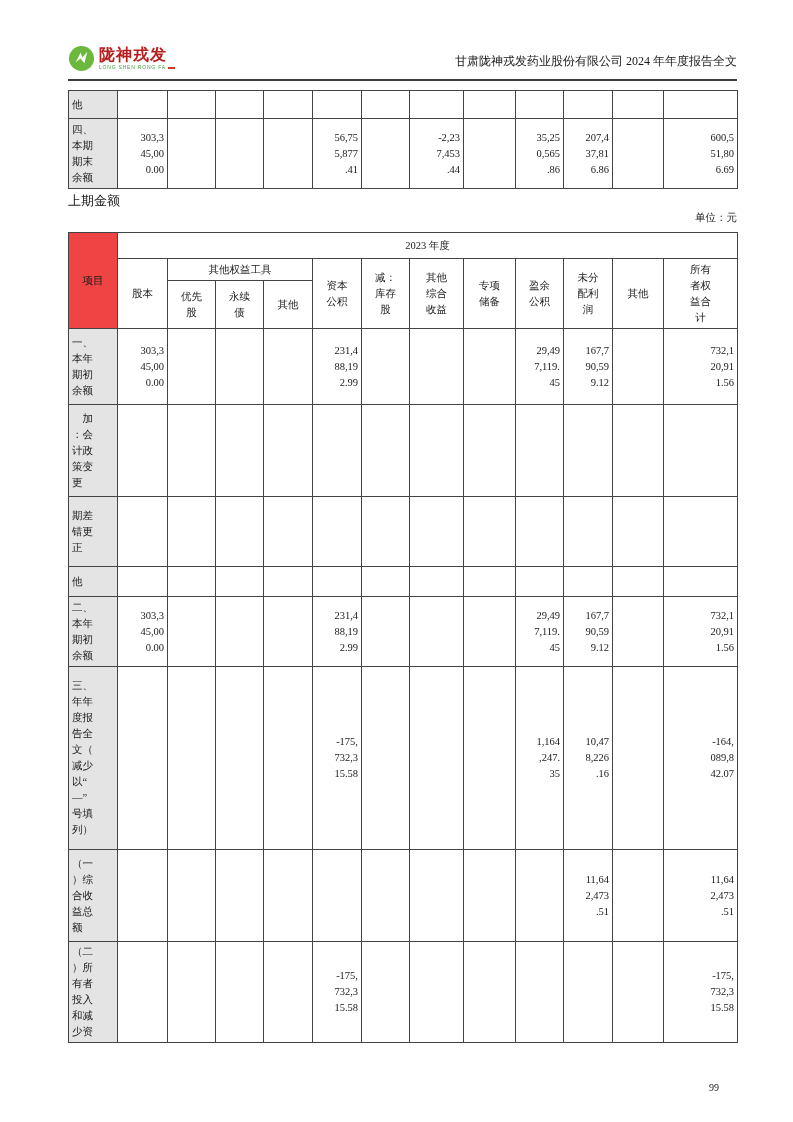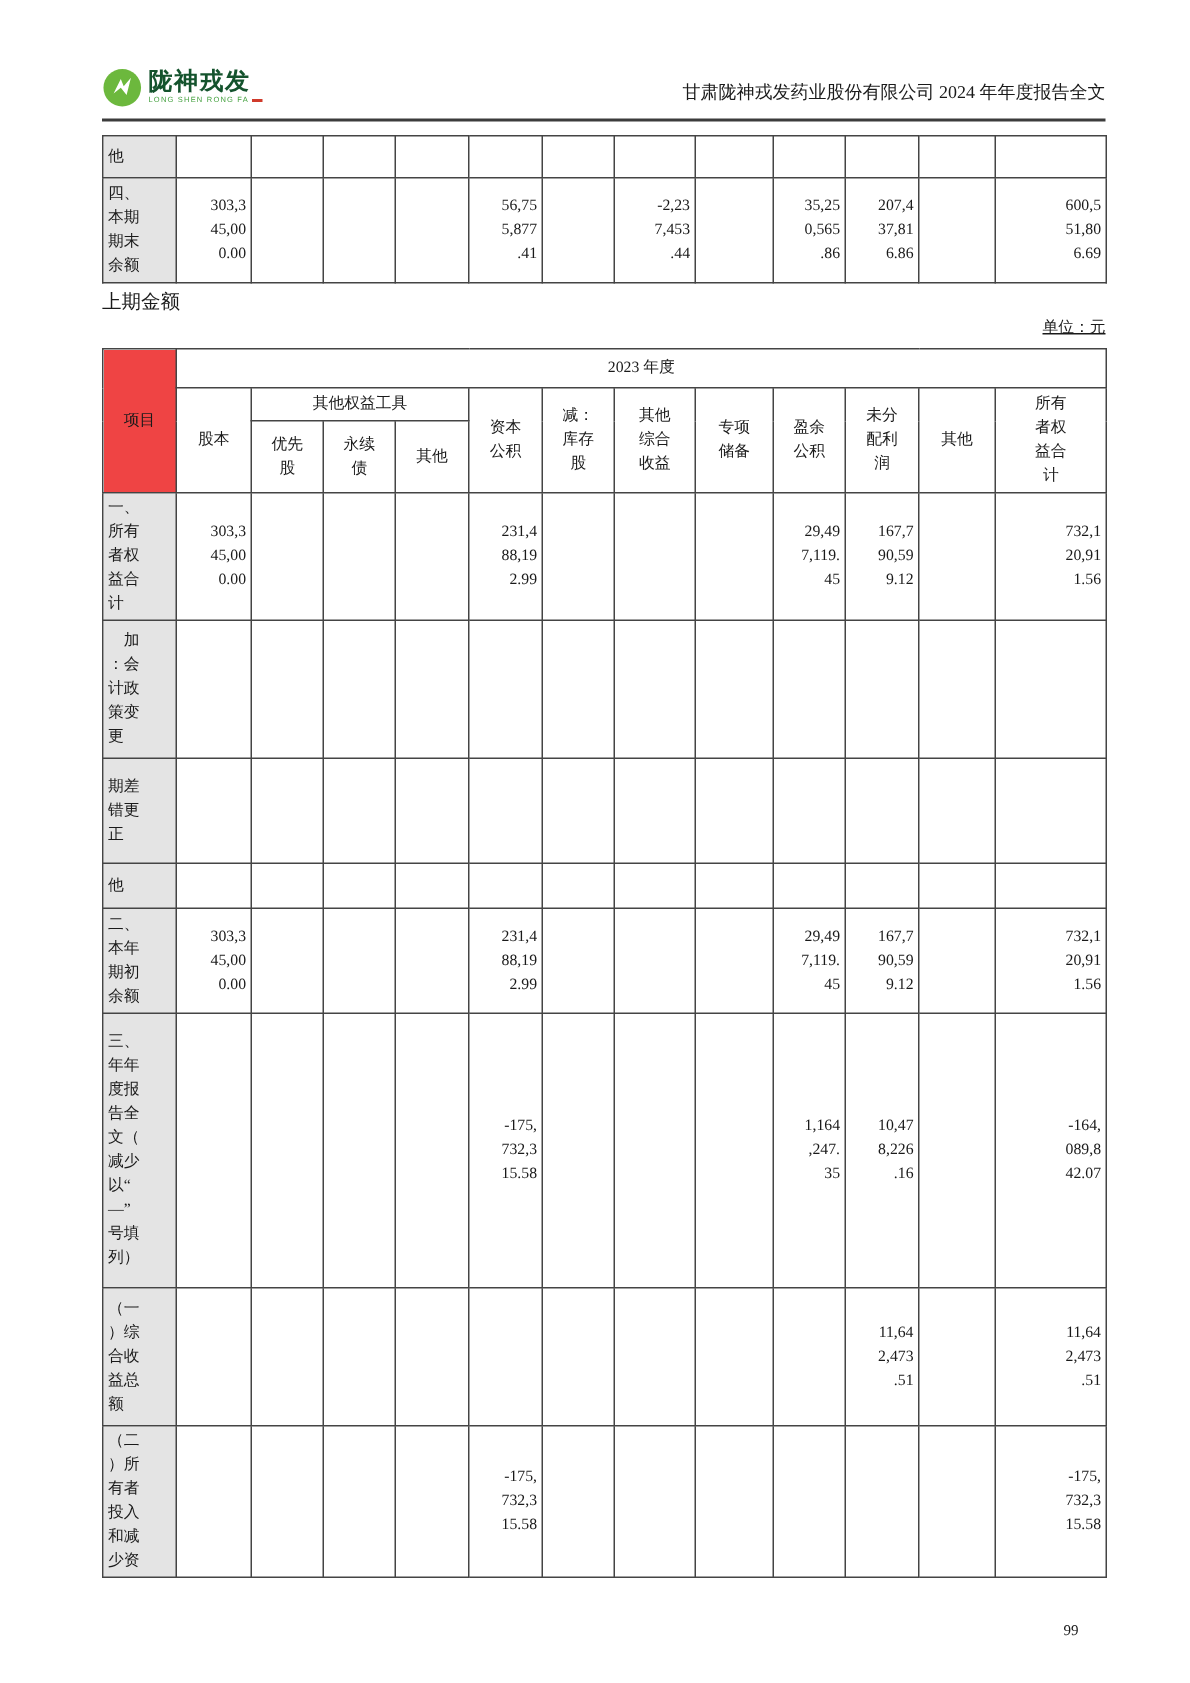--- a/index.html
+++ b/index.html
@@ -7,41 +7,41 @@
     position:relative; width:793px; height:1122px; background:#ffffff;
     font-family:"Liberation Serif","DejaVu Serif",serif; color:#1a1a1a;
     overflow:hidden;
   }
 
   
   .page-header { position:absolute; top:44px; left:68px; right:56px; height:34px; }
   .logo { position:absolute; left:0; top:1px; display:flex; align-items:center; gap:4px; }
   .logo-mark svg { width:27px; height:27px; display:block; }
   .logo-texts { display:flex; flex-direction:column; line-height:1; }
-  .logo-cn { font-family:"Liberation Sans","DejaVu Sans",sans-serif; font-size:16px; font-weight:bold; color:#14532d; letter-spacing:1px; }
+  .logo-cn { font-family:"Liberation Sans","DejaVu Sans",sans-serif; font-size:16px; font-weight:bold; color:#b91c1c; letter-spacing:1px; }
   .logo-en { font-size:5px; color:#44a13f; letter-spacing:0.8px; margin-top:2px; font-family:"Liberation Sans",sans-serif; }
   .logo-en-accent { display:inline-block; width:7px; height:2px; background:#d03a2b; margin-left:2px; vertical-align:middle; }
   .doc-title { position:absolute; right:0; top:9px; font-size:12px; white-space:nowrap; }
   .header-rule { position:absolute; top:79px; left:68px; right:56px; height:2px; background:#3c3c3c; }
 
   
   table { border-collapse:collapse; table-layout:fixed; width:669px; position:absolute; left:68px; }
   #top-table { top:90px; }
   #main-table { top:232px; }
   td { border:1px solid #444444; vertical-align:middle; font-size:10.5px; line-height:16px; padding:2px 3px; overflow:hidden; }
   td.lbl { background:#e4e4e4; }
   .cw { width:23px; word-break:break-all; line-break:anywhere; text-align:left; }
   td.num .nw { width:26px; margin-left:auto; word-break:break-all; line-break:anywhere; text-align:right; }
   td.hd { text-align:center; background:#ffffff; padding:1px; }
   td.hd.lbl { background:#ef4444; }
   .hw { width:22px; margin:0 auto; word-break:break-all; line-break:anywhere; text-align:center; }
 
   
   .section-label { position:absolute; left:68px; top:192px; font-size:13px; }
-  .unit-label { position:absolute; right:56px; top:211px; font-size:10.5px;text-decoration:underline; }
+  .unit-label { position:absolute; right:56px; top:211px; font-size:10.5px; }
   .page-number { position:absolute; left:699px; top:1082px; width:30px; text-align:center; font-size:10px; }
 </style>
 </head>
 <body>
 
 <div class="page">
 
   <div class="page-header">
     <div class="logo">
       <span class="logo-mark">
@@ -225,21 +225,21 @@
             <div class="hw">永续债</div>
           </td>
         <td class="hd">
             <div class="hw">其他</div>
           </td>
       </tr>
     </thead>
     <tbody id="main-body">
         <tr style="height: 76px;">
           <td class="lbl">
-            <div class="cw">一、所有者权益合计</div>
+            <div class="cw">一、本年期初余额</div>
           </td>
           <td class="num">
             <div class="nw">303,345,000.00</div>
           </td>
           <td class="num">
             <div class="nw"></div>
           </td>
           <td class="num">
             <div class="nw"></div>
           </td>

